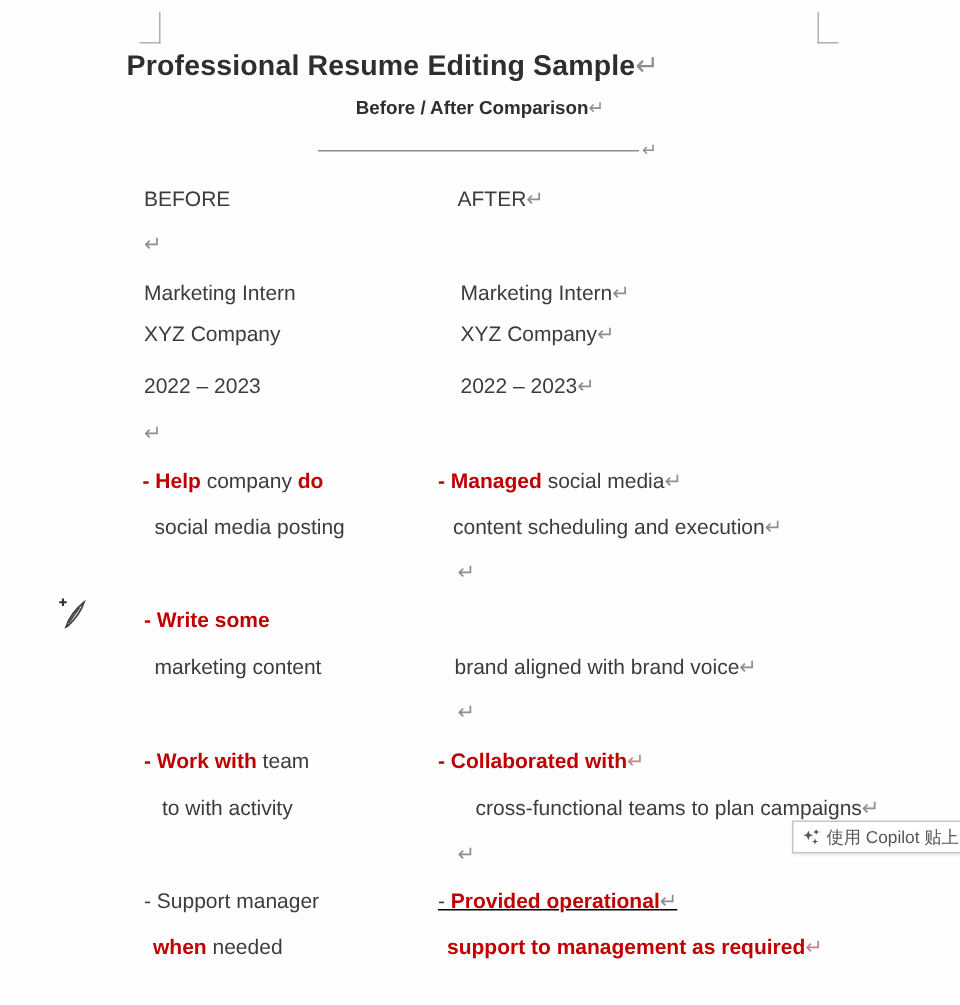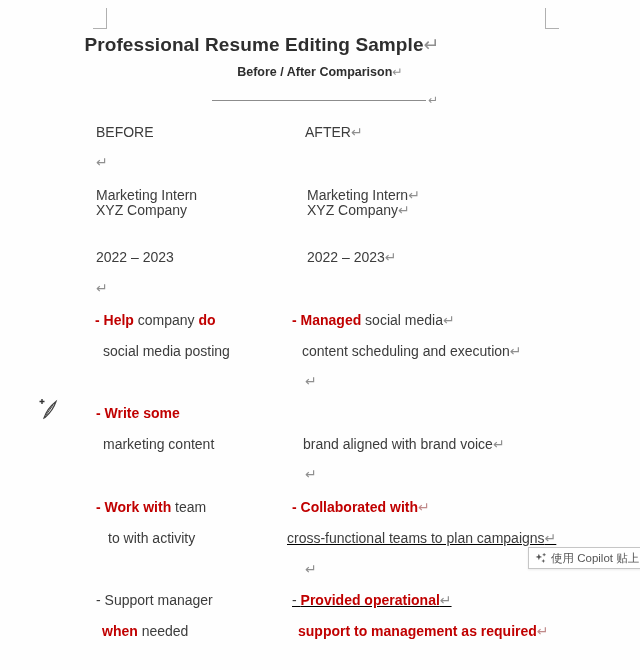--- a/index.html
+++ b/index.html
@@ -51,21 +51,21 @@
       <span class="col" style="left: 96px;"><span class="seg text">BEFORE</span></span>
       <span class="col" style="left: 305px; text-align: center;"><span class="seg text">AFTER</span><span class="seg mark">↵</span></span>
     </div>
     <div class="line" style="top: 154px;">
       <span class="col" style="left: 96px;"><span class="seg mark">↵</span></span>
     </div>
     <div class="line" style="top: 187px;">
       <span class="col" style="left: 96px;"><span class="seg text">Marketing Intern</span></span>
       <span class="col" style="left: 307px;"><span class="seg text">Marketing Intern</span><span class="seg mark">↵</span></span>
     </div>
-    <div class="line" style="top: 202px;">
+    <div class="line" style="top: 214px;">
       <span class="col" style="left: 96px;"><span class="seg text">XYZ Company</span></span>
       <span class="col" style="left: 307px;"><span class="seg text">XYZ Company</span><span class="seg mark">↵</span></span>
     </div>
     <div class="line" style="top: 249px;">
       <span class="col" style="left: 96px;"><span class="seg text">2022 – 2023</span></span>
       <span class="col" style="left: 307px;"><span class="seg text">2022 – 2023</span><span class="seg mark">↵</span></span>
     </div>
     <div class="line" style="top: 280px;">
       <span class="col" style="left: 96px;"><span class="seg mark">↵</span></span>
     </div>
@@ -89,21 +89,21 @@
     </div>
     <div class="line" style="top: 466px;">
       <span class="col" style="left: 305px;"><span class="seg mark">↵</span></span>
     </div>
     <div class="line" style="top: 499px;">
       <span class="col" style="left: 96px;"><span class="seg red b">- Work with</span><span class="seg text"> team</span></span>
       <span class="col" style="left: 292px; text-align: center;"><span class="seg red b">- Collaborated with</span><span class="seg markred">↵</span></span>
     </div>
     <div class="line" style="top: 530px;">
       <span class="col" style="left: 108px;"><span class="seg text">to with activity</span></span>
-      <span class="col" style="left: 287px; text-decoration: underline;"><span class="seg text">cross-functional teams to plan campaigns</span><span class="seg mark">↵</span></span>
+      <span class="col" style="left: 317px;"><span class="seg text">cross-functional teams to plan campaigns</span><span class="seg mark">↵</span></span>
     </div>
     <div class="line" style="top: 561px;">
       <span class="col" style="left: 305px;"><span class="seg mark">↵</span></span>
     </div>
     <div class="line" style="top: 592px; padding-left: 24px;">
       <span class="col" style="left: 96px;"><span class="seg text">- Support manager</span></span>
       <span class="col" style="left: 292px; text-decoration: underline;"><span class="seg text">- </span><span class="seg red b">Provided operational</span><span class="seg mark">↵</span></span>
     </div>
     <div class="line" style="top: 623px;">
       <span class="col" style="left: 102px;"><span class="seg red b">when</span><span class="seg text"> needed</span></span>

